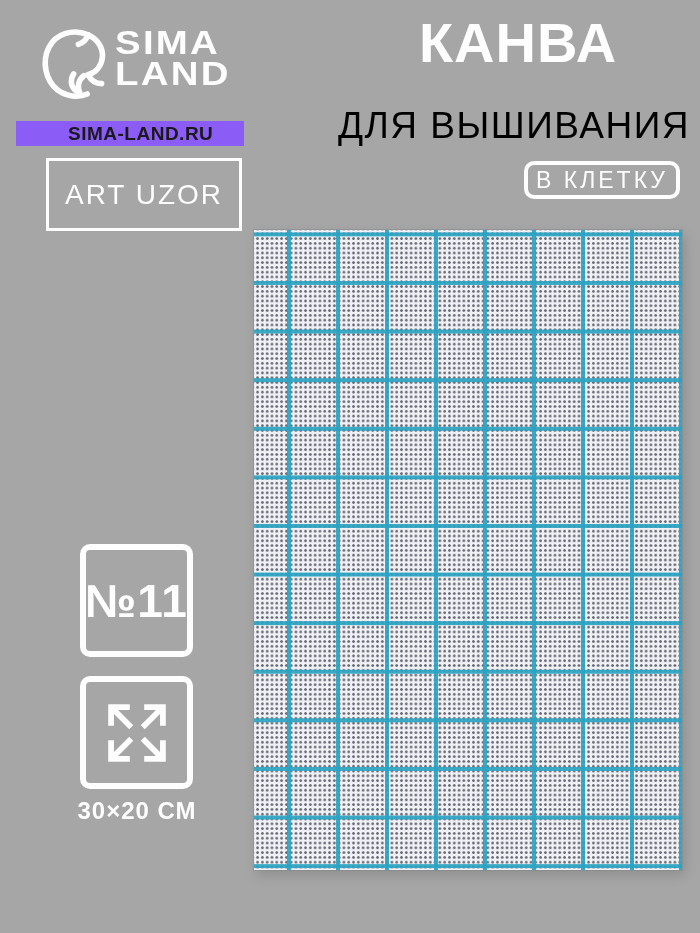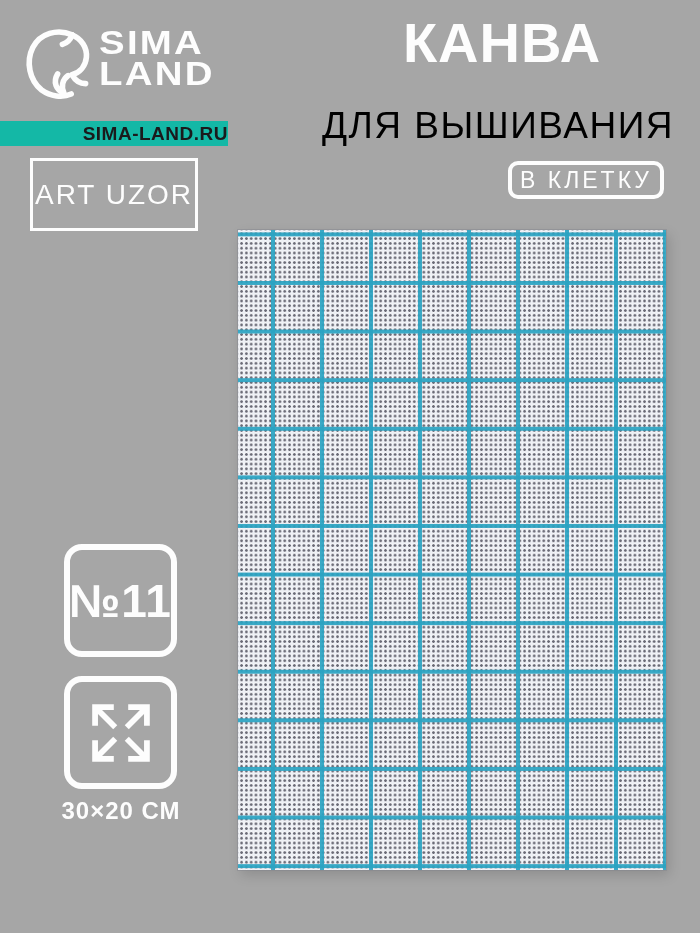--- a/index.html
+++ b/index.html
@@ -1,40 +1,40 @@
 <!DOCTYPE html>
 <html><head>
 <meta charset="utf-8">
 <style>
   html,body{margin:0;padding:0;}
   body{
     width:700px;height:933px;position:relative;overflow:hidden;
     background:#a6a6a6;
     font-family:"Liberation Sans", sans-serif;
   }
-  .stage{position:absolute;inset:0;}
+  .stage{position:absolute;inset:0;margin-left:16px;}
 
   
   .logo-icon{position:absolute;left:24px;top:25px;width:80px;height:82px;}
   .logo-text{
     position:absolute;left:99px;top:27px;color:#fdfdfd;font-weight:700;
     font-size:34px;line-height:31px;letter-spacing:2px;
     transform:scaleX(1.13);transform-origin:left top;white-space:pre;
   }
   
   .site-band{
-    position:absolute;left:0;top:121px;width:228px;height:25px;background:#14b8a6;
-    display:flex;align-items:center;justify-content:flex-end;padding-left:52px;
+    position:absolute;left:0;top:121px;width:228px;height:25px;background:#8b5cf6;
+    display:flex;align-items:center;justify-content:flex-start;padding-left:52px;
     box-sizing:border-box;
   }
   .site-band span{font-size:19px;font-weight:700;color:#1a1a1c;letter-spacing:.5px;}
 
   
   .artuzor{
-    position:absolute;left:30px;top:158px;width:168px;height:73px;
+    position:absolute;left:30px;top:158px;width:196px;height:73px;
     border:3px solid #fdfdfd;box-sizing:border-box;
     display:flex;align-items:center;justify-content:center;
     color:#fdfdfd;font-size:28px;font-weight:400;letter-spacing:2px;
   }
 
   
   .title-main{
     position:absolute;left:330px;top:15px;width:344px;text-align:center;
     color:#fdfdfd;font-size:56px;font-weight:700;line-height:1;letter-spacing:1px;
   }
@@ -74,21 +74,21 @@
       0 51px,
       1.2px 1.4px,
       3.2px 0,
       0 3.4px;
     box-shadow:0 0 0 1px rgba(130,132,142,.45), 3px 5px 12px rgba(0,0,0,.15);
   }
 
   
   .spec-box{
     position:absolute;width:113px;height:113px;box-sizing:border-box;
-    border:6px solid #fdfdfd;border-radius:18px;
+    border:6px solid #fdfdfd;border-radius:10px;
     display:flex;align-items:center;justify-content:center;color:#fdfdfd;
   }
   .spec-box.count{left:64px;top:544px;font-size:46px;font-weight:700;letter-spacing:1px;}
   .spec-box.dims{left:64px;top:676px;}
   .size-label{
     position:absolute;left:34px;top:797px;width:174px;text-align:center;
     color:#fdfdfd;font-weight:700;font-size:24px;letter-spacing:1px;
   }
 </style>
 </head>

